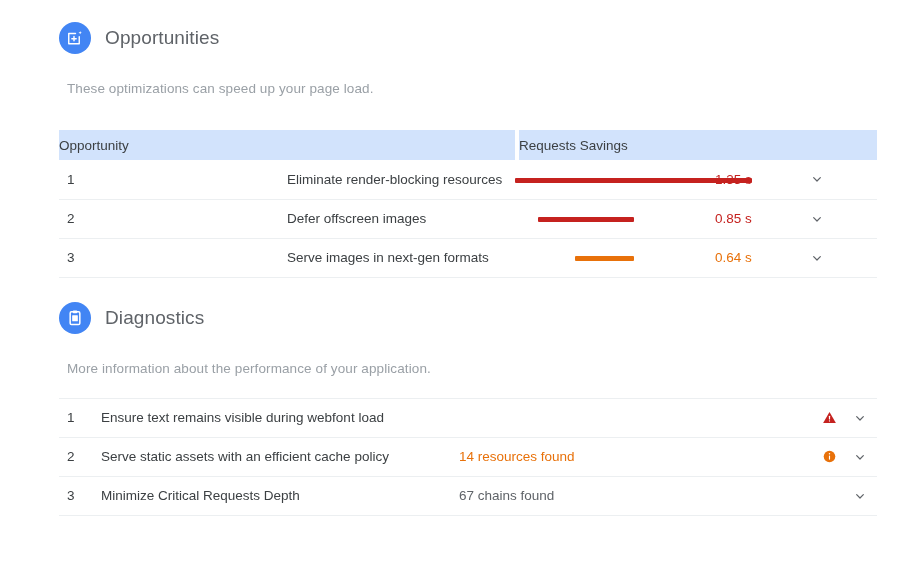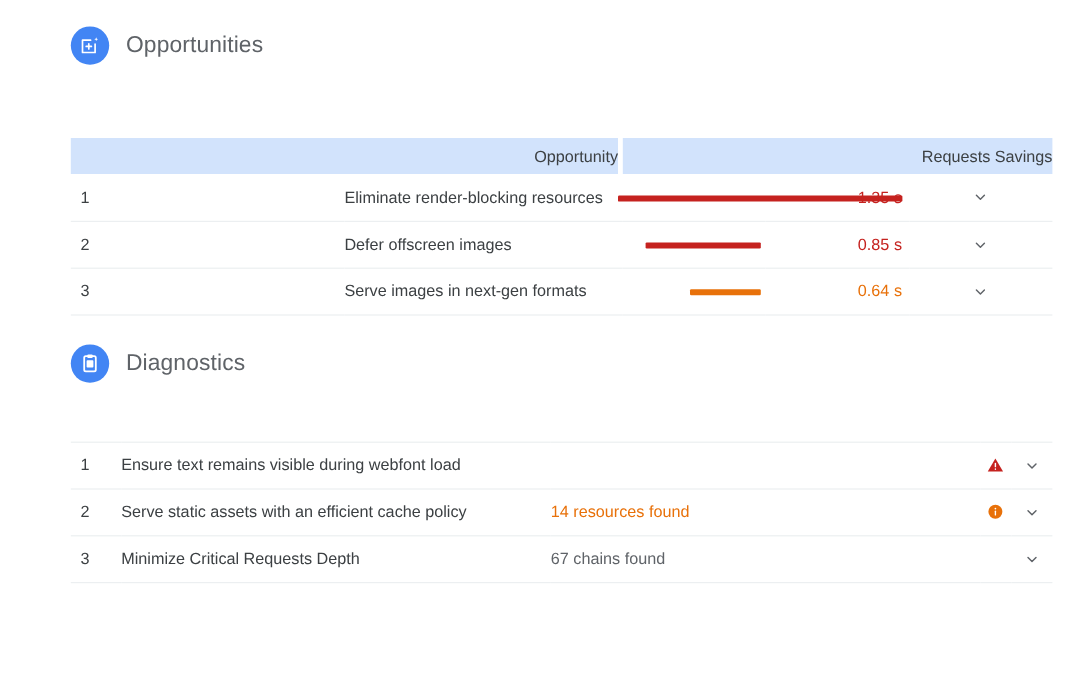--- a/index.html
+++ b/index.html
@@ -59,21 +59,21 @@
     margin-left: 36px;
     width: 818px;
     border-collapse: collapse;
     table-layout: fixed;
   }
   .thead-row th {
     background: #d2e3fc;
     color: #3c4043;
     font-size: 13.5px;
     font-weight: 400;
-    text-align: right;
+    text-align: left;
     height: 30px;
     padding: 0;
   }
   .th-opportunity { width: 456px; }
   .th-gap {
     width: 4px;
     background: #ffffff !important;
     padding: 0;
   }
   .th-savings { width: 358px; }
@@ -185,20 +185,21 @@
         <path d="M18.2 3.6l.55 1.45 1.45.55-1.45.55-.55 1.45-.55-1.45-1.45-.55 1.45-.55z" fill="#ffffff"></path>
         <path d="M4.5 6.6h8.1M4.5 6.6v12.3h12.6V10.4" fill="none" stroke="#ffffff" stroke-width="1.7" stroke-linecap="round" stroke-linejoin="round"></path>
         <path d="M10.8 10.2v5.2M8.2 12.8h5.2" fill="none" stroke="#ffffff" stroke-width="1.7" stroke-linecap="round"></path>
       </svg>
     </span>
     <span class="sec-title">Opportunities</span>
   </div>
 
   <div class="spacer-2"></div>
 
+  <div class="sec-sub">These optimizations can speed up your page load.</div>
 
   <div class="spacer-3"></div>
 
   <table class="table">
     <thead>
       <tr class="thead-row">
         <th class="th-opportunity" colspan="2">Opportunity</th>
         <th class="th-gap"></th>
         <th class="th-savings" colspan="3">Requests Savings</th>
       </tr>
@@ -260,20 +261,21 @@
         <rect x="6.2" y="4.6" width="11.6" height="15.2" rx="1.6" fill="none" stroke="#ffffff" stroke-width="1.8"></rect>
         <rect x="9.2" y="2.9" width="5.6" height="3.4" rx="1.2" fill="#ffffff"></rect>
         <rect x="8.6" y="8.6" width="6.8" height="7.4" rx="0.8" fill="#ffffff"></rect>
       </svg>
     </span>
     <span class="sec-title">Diagnostics</span>
   </div>
 
   <div class="spacer-5"></div>
 
+  <div class="sec-sub">More information about the performance of your application.</div>
 
   <div class="spacer-6"></div>
 
   <table class="diag-table">
     <tbody>
       <tr>
         <td class="d-idx">1</td>
         <td class="d-title">Ensure text remains visible during webfont load</td>
         <td class="d-value" id="dval0" style="color: rgb(95, 99, 104);"></td>
         <td class="d-badge">

